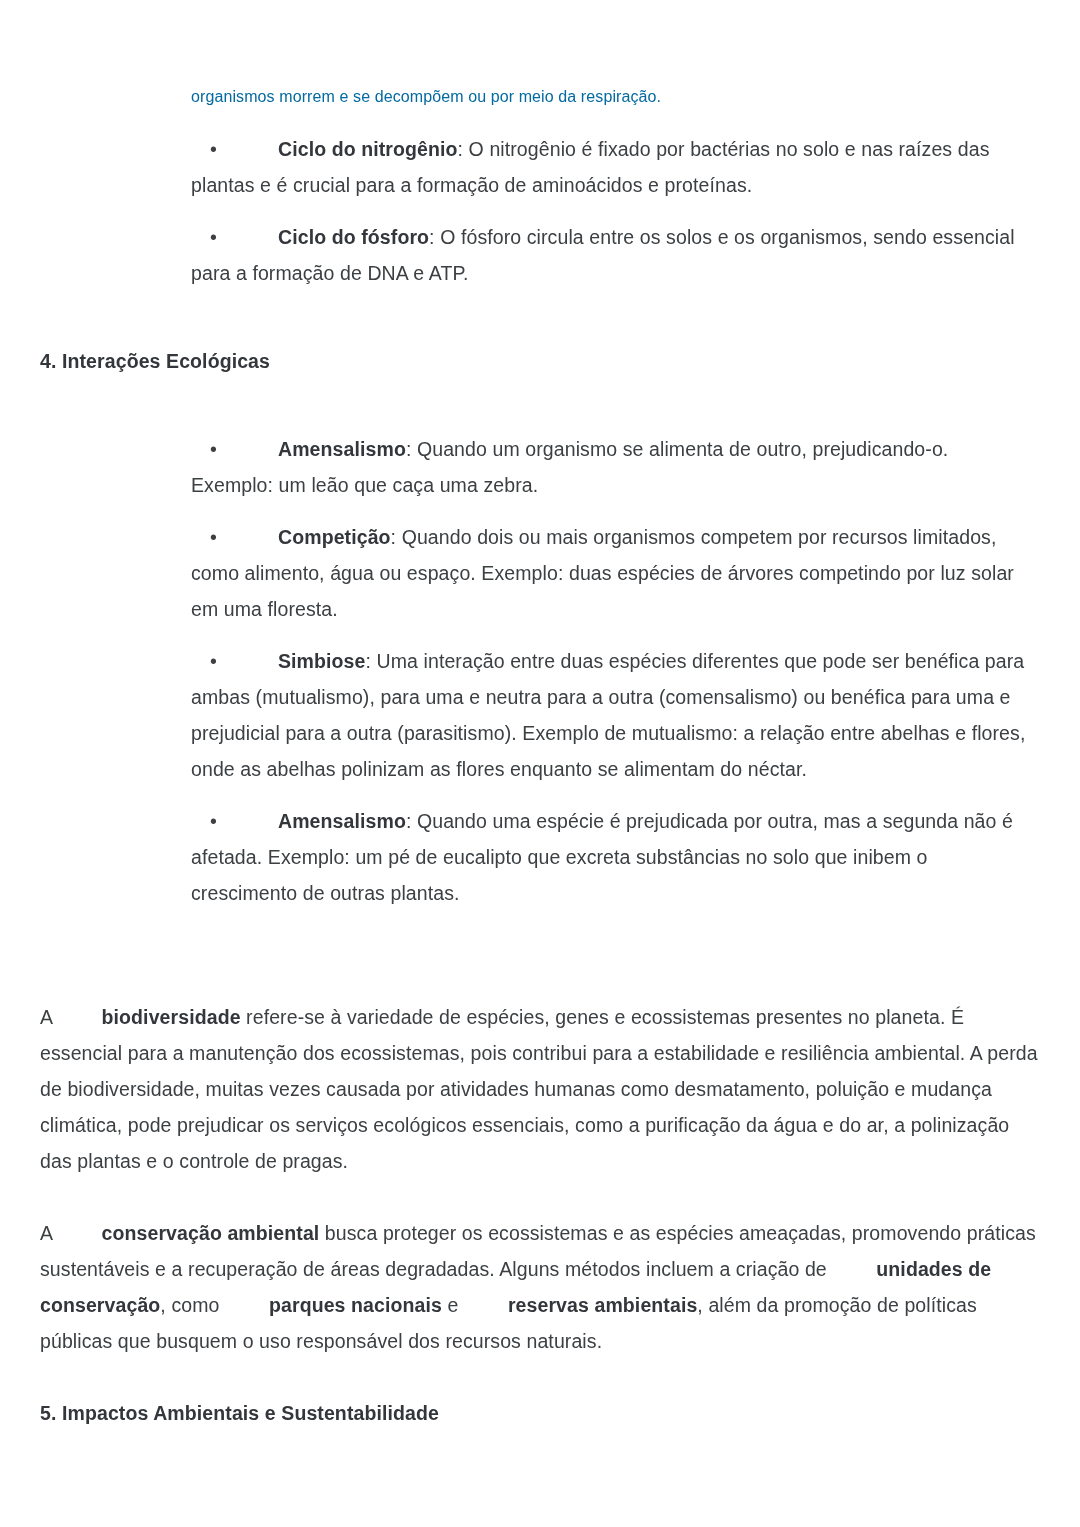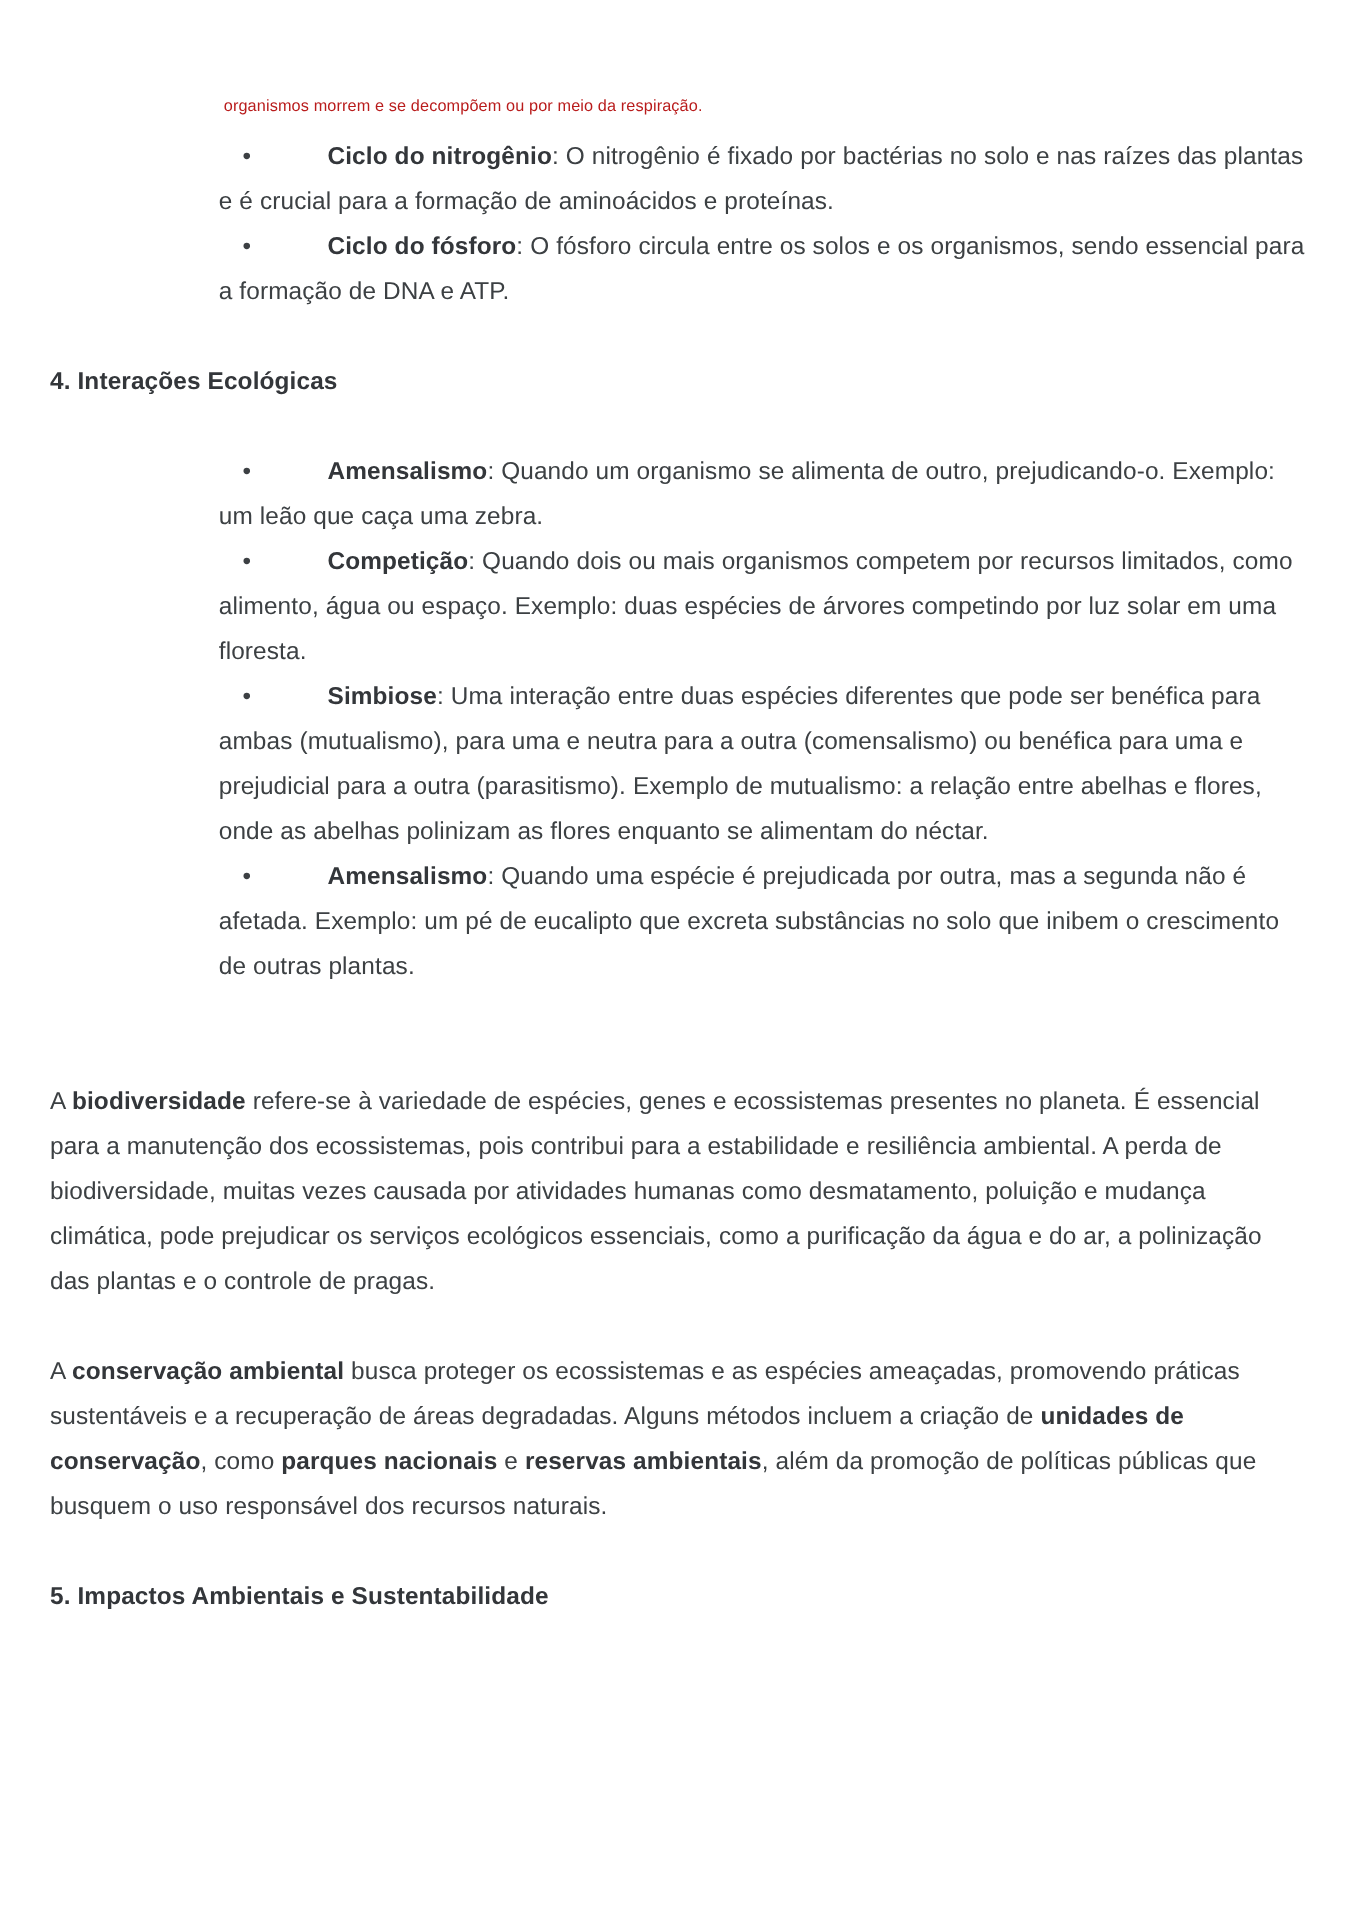--- a/index.html
+++ b/index.html
@@ -50,49 +50,50 @@
     color: #33363a;
     margin: 0;
     letter-spacing: 0.1px;
   }
 
   
   .bullet-para {
     font-size: 19.5px;
     line-height: 36px;
     color: #3c4043;
-    margin: 0;
+    margin: 16px;
     padding-left: 135px;   
     text-indent: 0;
     letter-spacing: 0.1px;
   }
   .bullet-para .bullet-glyph {
     display: inline-block;
     width: 68px;           
     margin-left: 19px;     
     text-indent: 0;
   }
   .bullet-para .lead {
     font-weight: 700;
     color: #33363a;
   }
 
   
   .indented-para {
-    font-size: 13px;
+    font-size: 16px;
     line-height: 36px;
-    color: #b91c1c;
-    margin: 4px;
+    color: #0369a1;
+    margin: 16px;
     padding-left: 135px;
     letter-spacing: 0.1px;
   }
 
   b, strong, .b {
     font-weight: 700;
     color: #33363a;
+    margin-left: 44px;
   }
   .gap-md { height: 36px; }
 
   .block-top { padding-top: 63px; }
 </style>
 </head>
 <body>
 
 <div id="page">
   <div class="doc-body">

